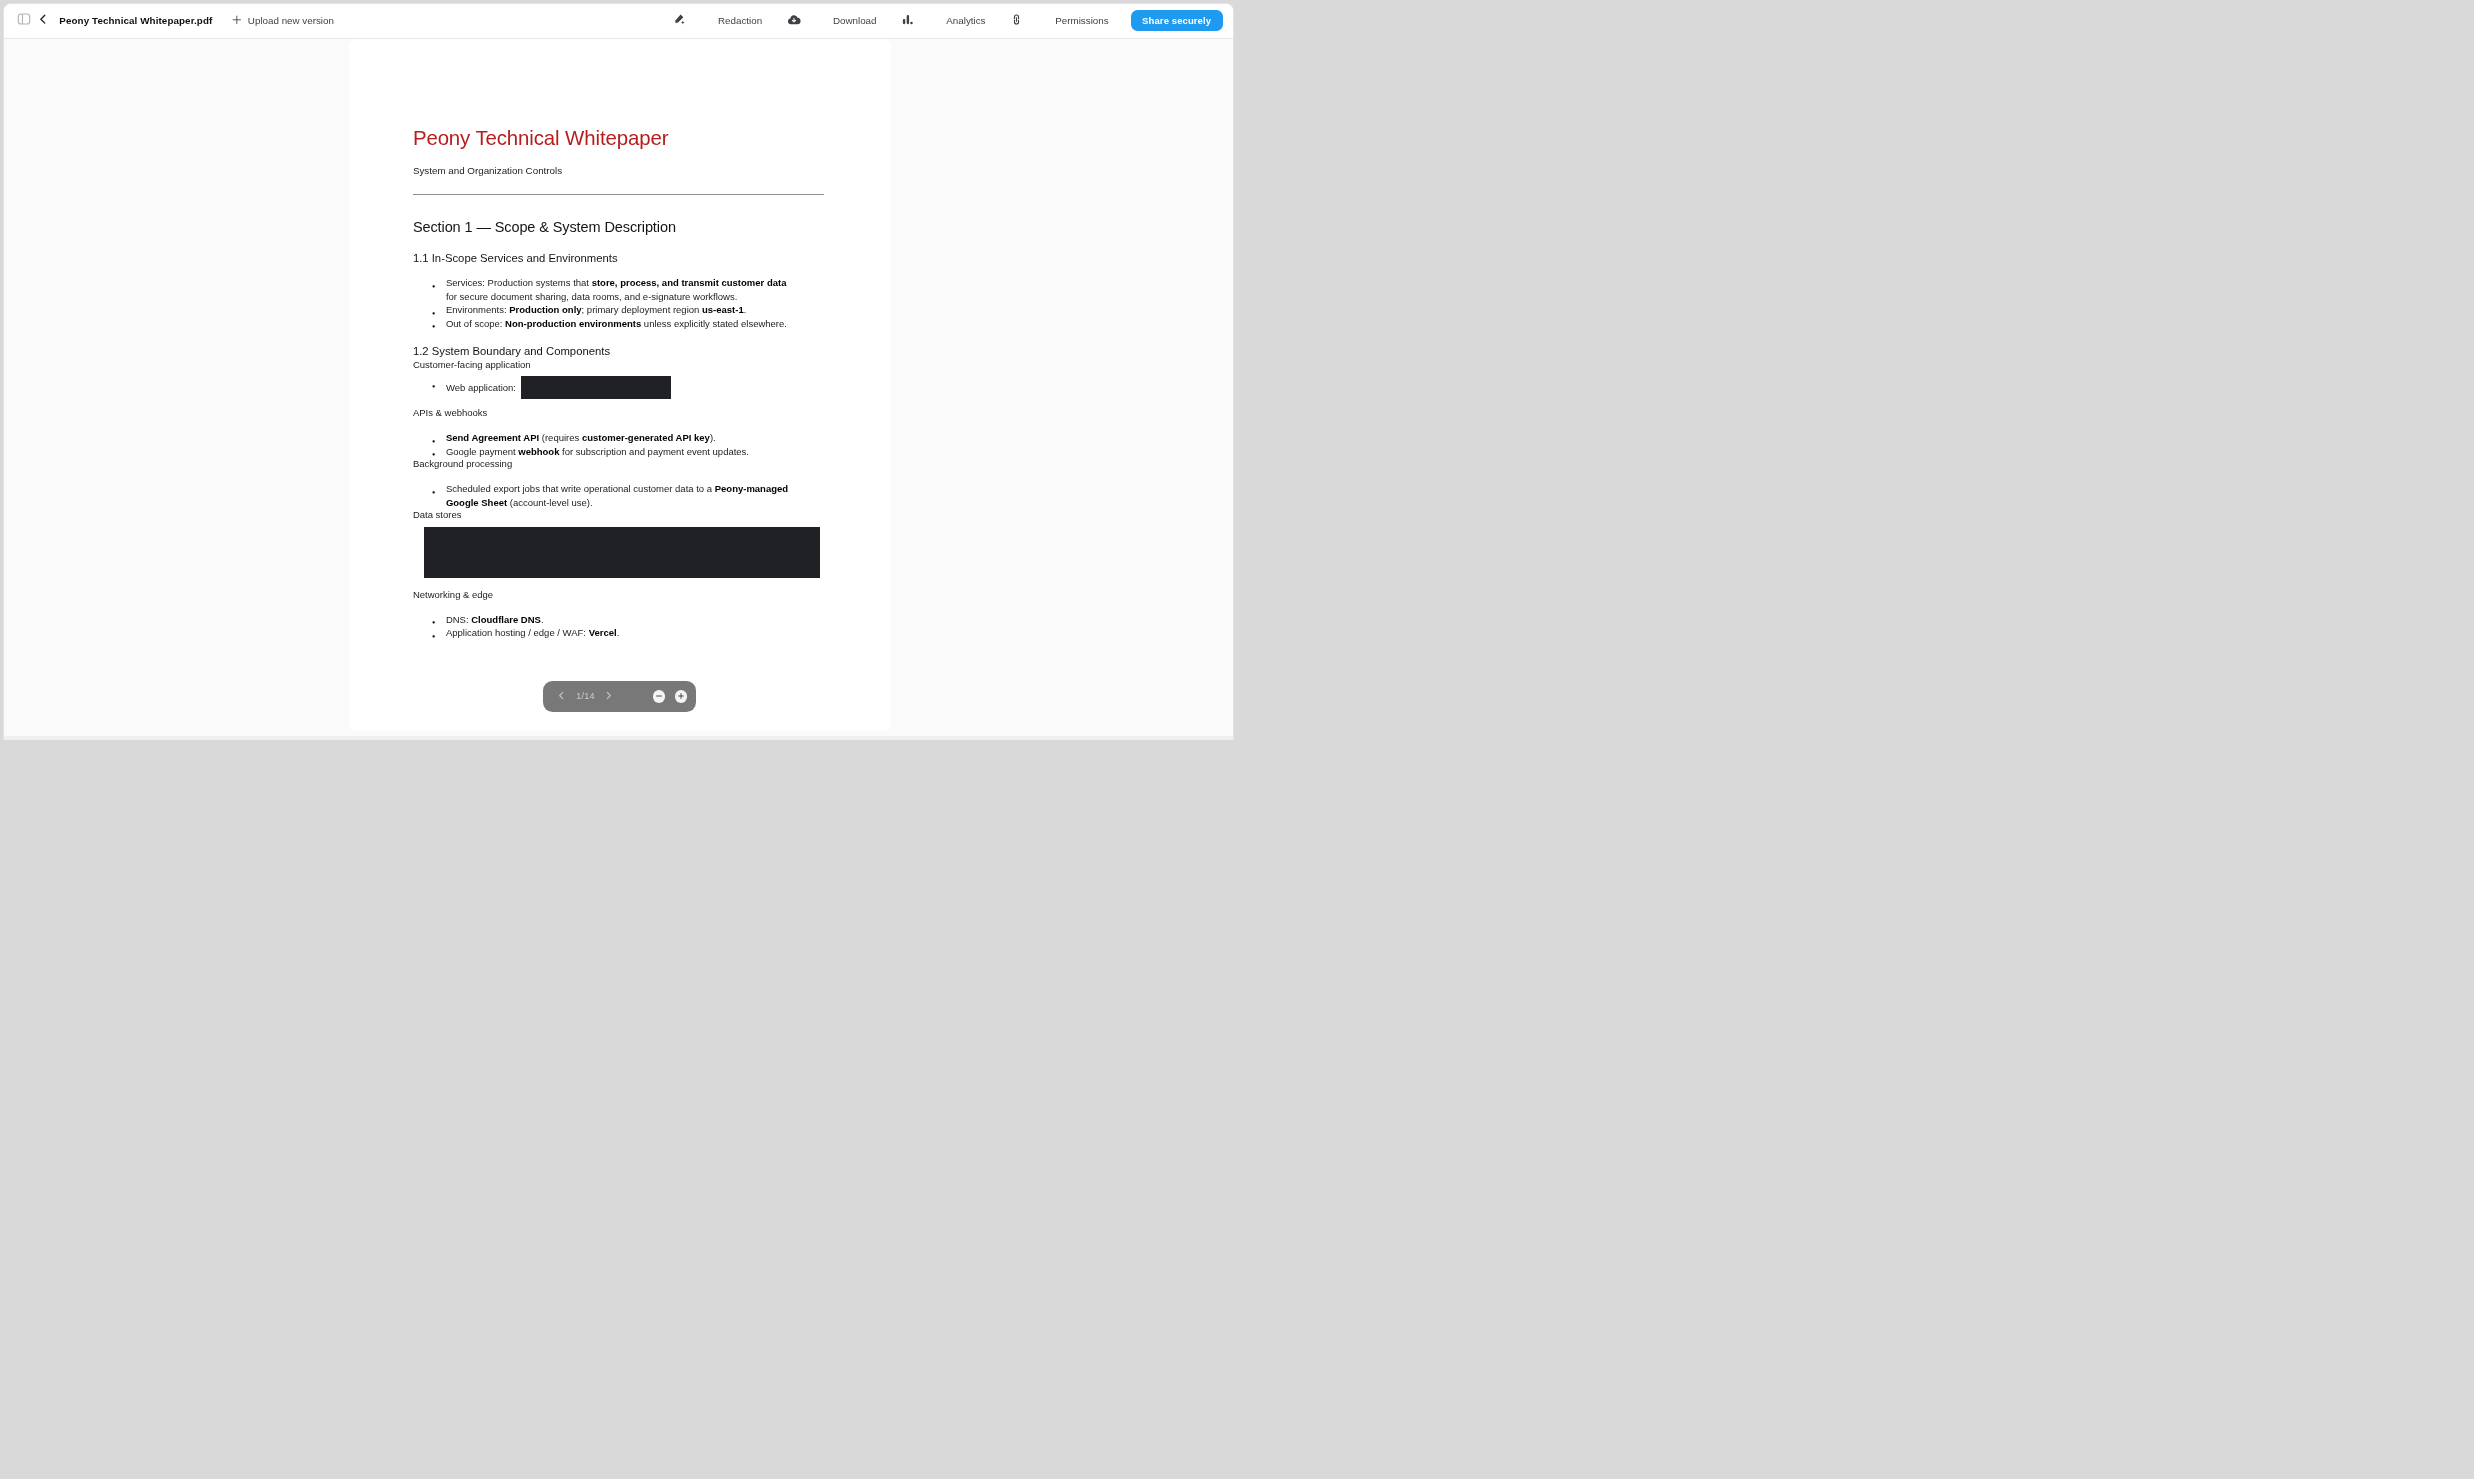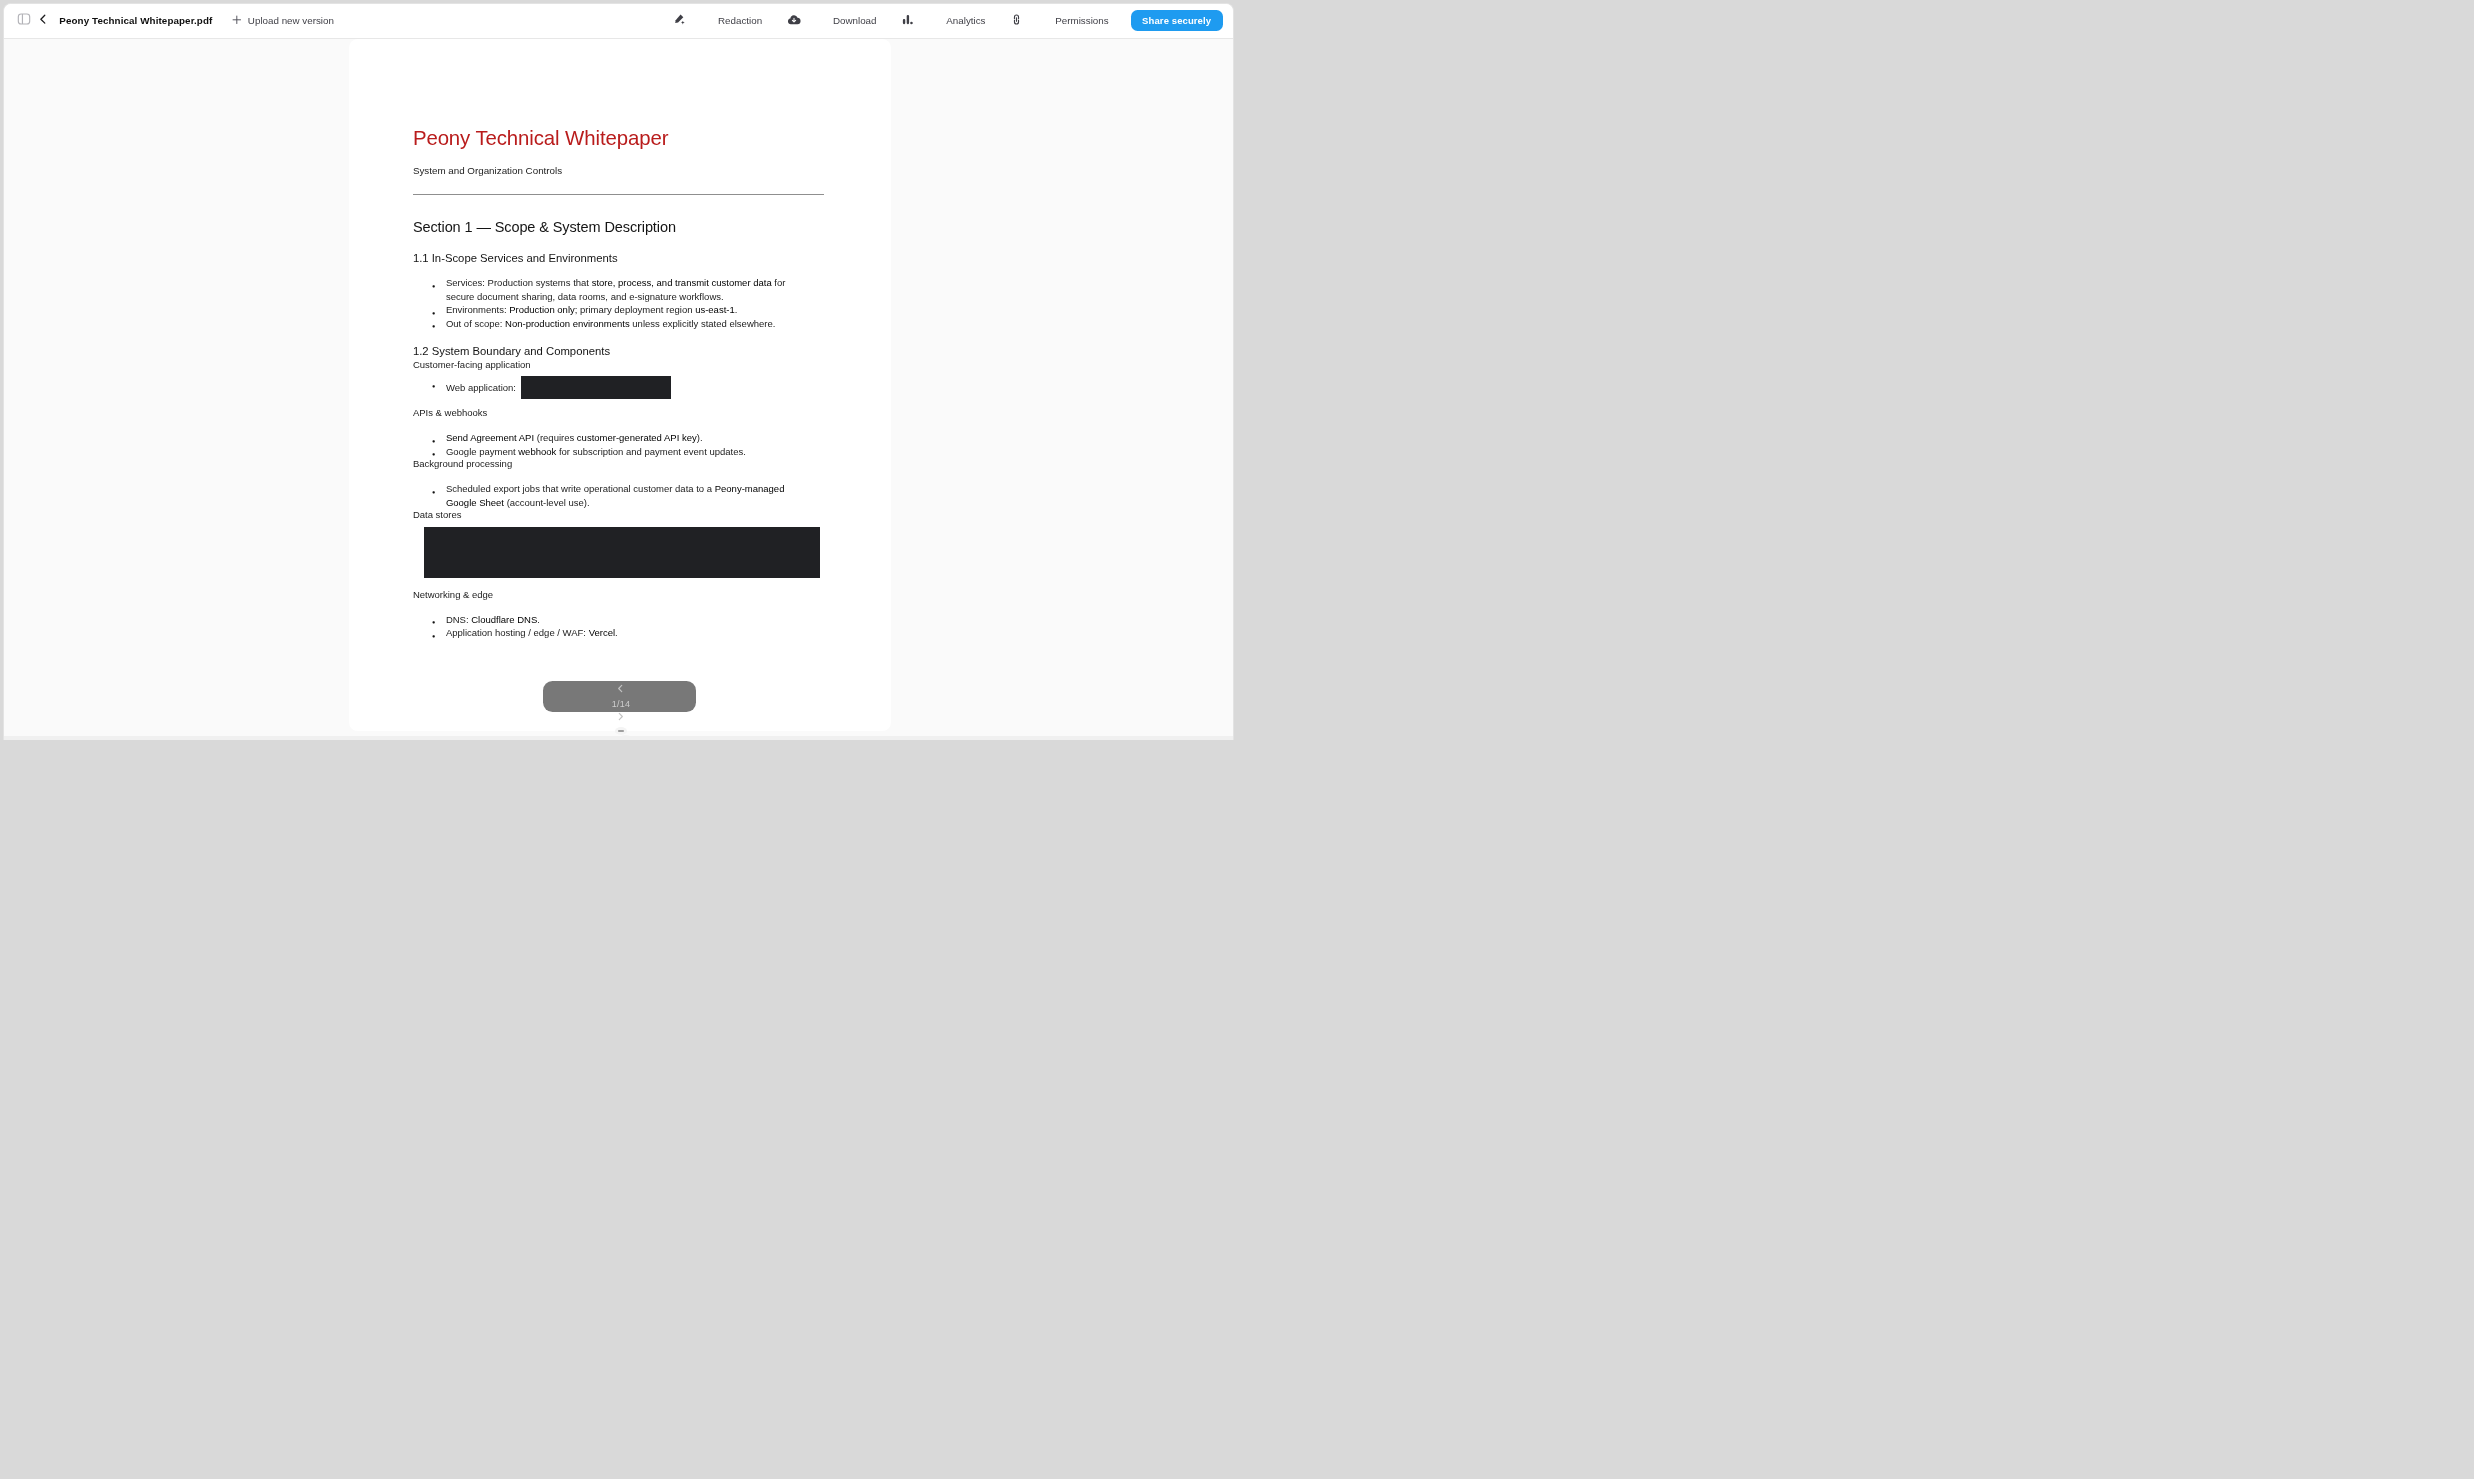--- a/index.html
+++ b/index.html
@@ -30,31 +30,31 @@
           border-radius:8.7px; padding:87px 67px 0 64px; color:#1c1c1c; }
   .doc-title { font-size:20.4px; font-weight:400; letter-spacing:-0.1px; color:#b91c1c; line-height:25px; }
   .doc-subtitle { font-size:9.8px; margin-top:14.5px; line-height:11.6px; color:#1c1c1c; }
   .doc-hr { border:none; border-top:0.7px solid #8f8f8f; margin-top:16.7px; }
   .doc-h2 { font-size:14.5px; font-weight:400; color:#141414; margin-top:23px; line-height:19px; letter-spacing:-0.1px; }
   .doc-h3 { font-size:11.3px; font-weight:400; color:#141414; margin-top:14px; line-height:14.5px; }
   .doc-label { font-size:9.5px; line-height:12.4px; }
   ul.doc-list { list-style:none; margin-top:11px; padding-left:19px; }
   ul.doc-list li { position:relative; font-size:9.5px; line-height:13.5px; padding-left:14px; max-width:367px; }
   ul.doc-list li::before { content:"●"; position:absolute; left:0; top:3.6px; font-size:5.5px; color:#111; }
-  ul.doc-list li .b { font-weight:400; color:#000; }
+  ul.doc-list li .b { font-weight:700; color:#000; }
   li.with-box { display:flex; align-items:center; margin-top:5.1px; }
   li.with-box::before { top:8.7px; }
   .redacted-sm { display:inline-block; width:150px; height:23px; background:var(--redaction,#202124); margin-left:5.1px; }
   .redacted-lg { width:396px; height:51px; background:var(--redaction,#202124); margin:5.8px 0 0 11.6px; }
   .mt-sm { margin-top:8px; }
 
   
   .pager-wrap { position:absolute; left:345px; width:542px; bottom:28px; display:flex; justify-content:center; }
   .pager { background:rgba(114,114,114,.96); border-radius:9.5px; height:31px; width:153px;
-           display:flex; align-items:center; padding:0 9.5px 0 11.6px;flex-direction:column; }
+           display:flex; align-items:center; padding:0 9.5px 0 11.6px; }
   .pg-btn { background:none; border:none; cursor:pointer; display:flex; align-items:center; padding:1.5px; }
   .pg-indicator { color:#cdcdcd; font-size:9px; font-weight:500; margin:0 7.3px; letter-spacing:0.2px; }
   .pg-circle { width:12.4px; height:12.4px; border-radius:50%; background:#f4f4f4; border:none; cursor:pointer;
                display:flex; align-items:center; justify-content:center; padding:0; }
   .pg-circle + .pg-circle { margin-left:9.5px; }
   .pg-spacer { flex:1; }
 
   .bottom-strip { position:absolute; left:0; right:0; bottom:0; height:4.4px; background:#f0f0f0; }
 </style>
 </head>

